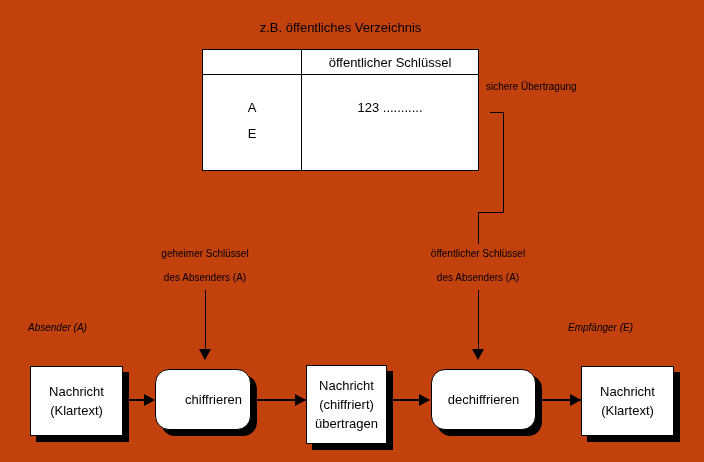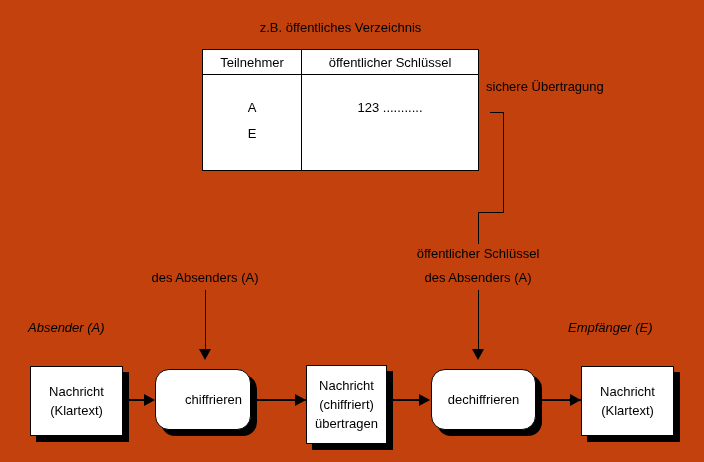--- a/index.html
+++ b/index.html
@@ -13,21 +13,21 @@
     height: 462px;
     background: #c2410c;
     font-family: "Liberation Sans", sans-serif;
     color: #000000;
     overflow: hidden;
   }
 
   
   .txt {
     position: absolute;
-    font-size: 13px;
+    font-size: 10px;
     line-height: 15px;
     color: #000;
     white-space: pre;
   }
   .txt.center { text-align: center; }
   .txt.italic { font-style: italic; }
 
   
   #dir-table {
     position: absolute;
@@ -127,21 +127,20 @@
 <body>
 
 <div id="canvas">
 
   <div class="txt center" style="left:202px; top:20px; width:277px; font-size:13px;">z.B. öffentliches Verzeichnis</div>
 
   <div id="dir-table">
     <div class="hdr-row"></div>
     <div class="vdiv"></div>
 
-    <div class="cell" style="left:0px; top:5px; width:98px;">Teilnehmer</div>
     <div class="cell" style="left:99px; top:5px; width:176px;">öffentlicher Schlüssel</div>
 
     <div class="cell" style="left:0px; top:50px; width:98px;">A</div>
     <div class="cell" style="left:99px; top:50px; width:176px;">123 ...........</div>
 
     <div class="cell" style="left:0px; top:76px; width:98px;">E</div>
   </div>
 
   <div class="txt" style="left:486px; top:79px;">sichere Übertragung</div>
 
@@ -150,20 +149,21 @@
   <div class="thinline-h" style="left:440px; top:170px; width:39px;"></div>
 
   <div class="thinline-h" style="left:490px; top:112px; width:14px;"></div>
 
   <div class="thinline-v" style="left:503px; top:112px; height:101px;"></div>
 
   <div class="thinline-h" style="left:478px; top:212px; width:26px;"></div>
 
   <div class="thinline-v" style="left:478px; top:212px; height:32px;"></div>
 
+  <div class="txt center" style="left:120px; top:246px; width:170px;">geheimer Schlüssel</div>
   <div class="txt center" style="left:120px; top:270px; width:170px;">des Absenders (A)</div>
 
   <div class="txt center" style="left:393px; top:246px; width:170px;">öffentlicher Schlüssel</div>
   <div class="txt center" style="left:393px; top:270px; width:170px;">des Absenders (A)</div>
 
   <div class="thinline-v" style="left:205px; top:290px; height:60px;"></div>
   <div class="arrow-down" style="left:199px; top:349px;"></div>
 
   <div class="thinline-v" style="left:478px; top:290px; height:60px;"></div>
   <div class="arrow-down" style="left:472px; top:349px;"></div>

